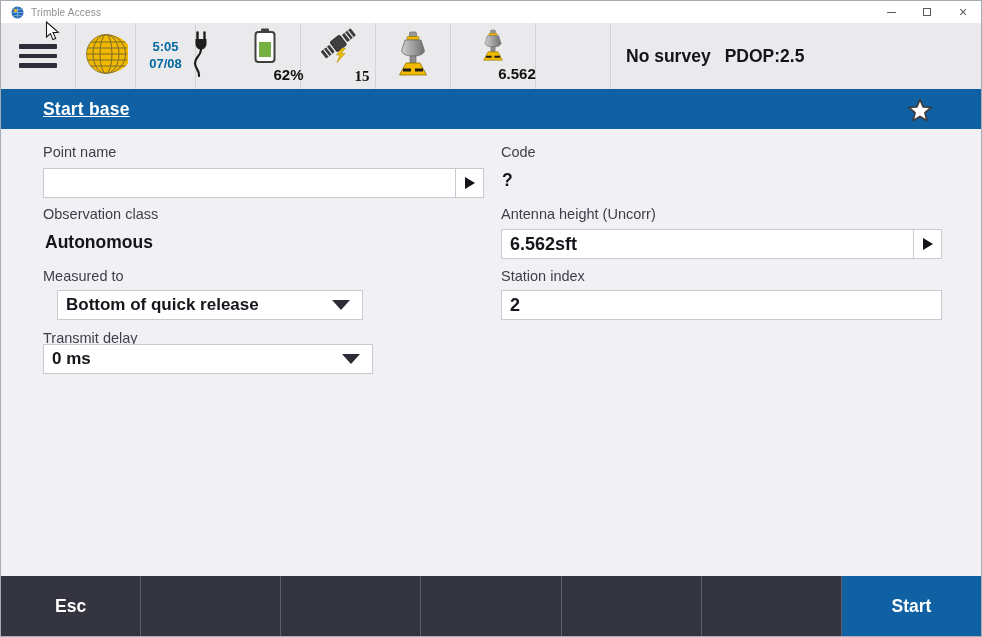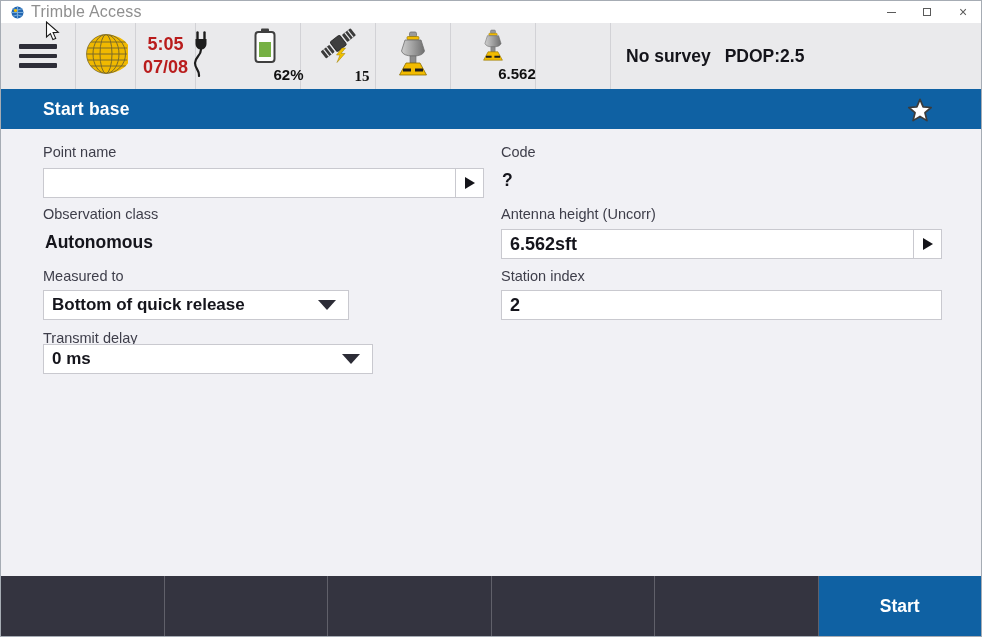--- a/index.html
+++ b/index.html
@@ -10,48 +10,48 @@
   }
   *{margin:0;padding:0;box-sizing:border-box;}
   html,body{background:#d8d8d8;font-family:"Liberation Sans","DejaVu Sans",sans-serif;}
   .window{
     width:982px;height:637px;background:#f1f1f5;border:1px solid #a6acb4;
     display:flex;flex-direction:column;position:relative;overflow:hidden;
   }
   
   .titlebar{height:22px;background:#ffffff;display:flex;align-items:center;padding-left:10px;flex:0 0 auto;}
   .title-logo{width:13px;height:13px;display:inline-flex;margin-right:7px;}
-  .title-text{font-size:16px;color:#8f8f8f;letter-spacing:.2px;}
+  .title-text{font-size:10px;color:#8f8f8f;letter-spacing:.2px;}
   .win-controls{margin-left:auto;display:flex;height:100%;}
   .win-btn{width:36px;height:100%;display:flex;align-items:center;justify-content:center;color:#5a5a5a;cursor:default;}
   .min-glyph{display:block;width:9px;border-top:1px solid #5a5a5a;}
   .max-glyph{display:block;width:8px;height:8px;border:1px solid #5a5a5a;}
   .close-glyph{font-size:14px;line-height:1;color:#5a5a5a;}
   
   .toolbar{height:66px;background:#eaeaec;display:flex;flex:0 0 auto;}
   .tcell{border-right:1px solid #d2d2d6;display:flex;align-items:center;justify-content:center;flex:0 0 auto;}
   .tcell.col{flex-direction:column;gap:0;}
   .tcell-menu{width:75px;}
   .tcell-globe{width:60px;}
   .tcell-time{width:60px;flex-direction:column;}
   .tcell-power{width:105px;gap:15px;}
   .tcell-sats{width:75px;font-family:Liberation Serif, serif;}
   .tcell-recv{width:75px;}
   .tcell-ant{width:85px;}
   .tcell-empty{width:75px;}
   .tcell-status{flex:1 1 auto;border-right:none;justify-content:flex-start;padding-left:15px;gap:14px;}
   .hamburger{display:flex;flex-direction:column;gap:5px;width:38px;}
   .hamburger span{display:block;height:4.5px;background:#2e2e38;border-radius:1px;}
-  .time-line{font-size:18px;font-weight:700;color:#b91c1c;line-height:1.3;}
+  .time-line{font-size:13px;font-weight:700;color:#0369a1;line-height:1.3;}
   .batt-col{display:flex;flex-direction:column;align-items:center;}
   .icon-subtext{font-size:15px;font-weight:700;color:#111;line-height:1.1;padding-left:48px;}
   .status-text{font-size:17.5px;font-weight:700;color:#14141a;}
   
   .header{height:40px;background:var(--accent-blue);display:flex;align-items:center;padding:0 42px;flex:0 0 auto;position:relative;}
-  .header-title{color:#fff;font-size:17.5px;font-weight:700;letter-spacing:.2px;}
+  .header-title{color:#fff;font-size:17.5px;font-weight:700;letter-spacing:.2px;text-decoration:underline;}
   .star{position:absolute;left:905px;top:7px;width:28px;height:28px;display:flex;align-items:center;justify-content:center;cursor:pointer;}
   
   .form{flex:1 1 auto;position:relative;background:#f1f1f5;}
   .flabel{position:absolute;font-size:14.5px;color:#3e3e4a;}
   .static-value{position:absolute;font-size:17.5px;font-weight:700;color:#15151c;}
   .inputwrap{position:absolute;height:30px;background:#fff;border:1px solid #c9c9cf;display:flex;align-items:stretch;}
   .finput{flex:1 1 auto;min-width:0;border:none;outline:none;background:transparent;font-family:inherit;
           font-size:18px;font-weight:700;color:#15151c;padding:0 8px;}
   .expand{flex:0 0 28px;border-left:1px solid #c9c9cf;display:flex;align-items:center;justify-content:center;cursor:pointer;}
   .tri-right{width:0;height:0;border-left:10px solid #141419;border-top:6px solid transparent;border-bottom:6px solid transparent;}
@@ -258,39 +258,42 @@
 
     <label class="flabel" style="left:500px;top:77px;">Antenna height (Uncorr)</label>
     <div class="inputwrap" style="left:500px;top:100px;width:441px;">
       <input class="finput" value="6.562sft" style="">
       <div class="expand">
         <span class="tri-right"></span>
       </div>
     </div>
 
     <label class="flabel" style="left:42px;top:139px;">Measured to</label>
-    <div class="dropdown" style="left:42px;top:161px;width:306px;">
+    <div class="dropdown" style="left:56px;top:161px;width:306px;">
       <span>Bottom of quick release</span>
       <span class="tri-down"></span>
     </div>
 
     <label class="flabel" style="left:500px;top:139px;">Station index</label>
     <div class="inputwrap" style="left:500px;top:161px;width:441px;">
       <input class="finput" value="2" style="">
     </div>
 
     <label class="flabel" style="left:42px;top:201px;">Transmit delay</label>
     <div class="dropdown" style="left:42px;top:215px;width:330px;">
       <span>0 ms</span>
       <span class="tri-down"></span>
     </div>
 
   </div>
 
   <div class="footer">
+    <div class="fcell">
+        <span>Esc</span>
+      </div>
     <div class="fcell"></div>
     <div class="fcell"></div>
     <div class="fcell"></div>
     <div class="fcell"></div>
     <div class="fcell"></div>
     <div class="fcell start">
         <span>Start</span>
       </div>
   </div>
 

